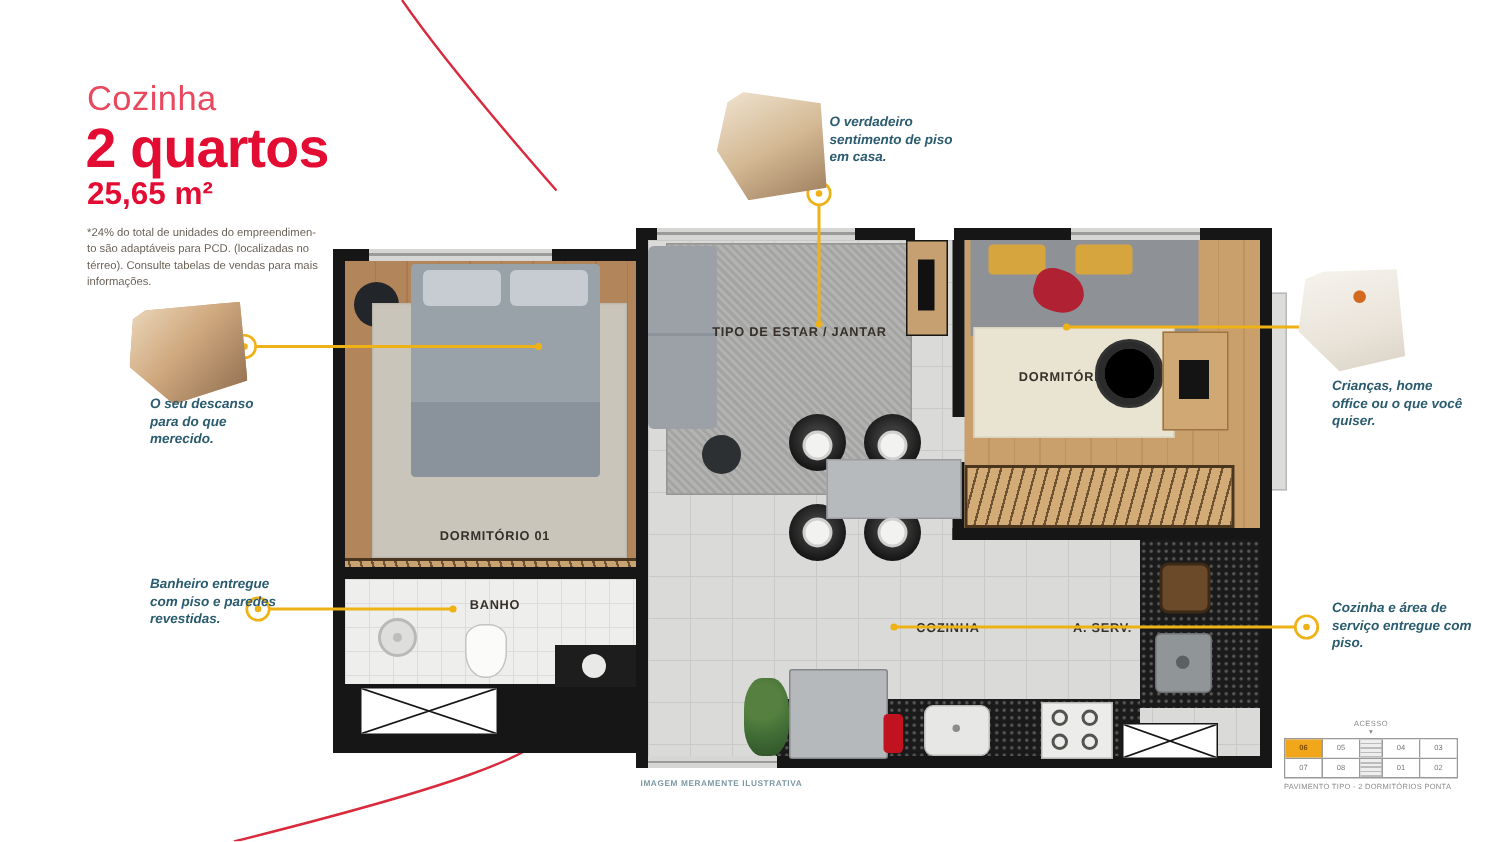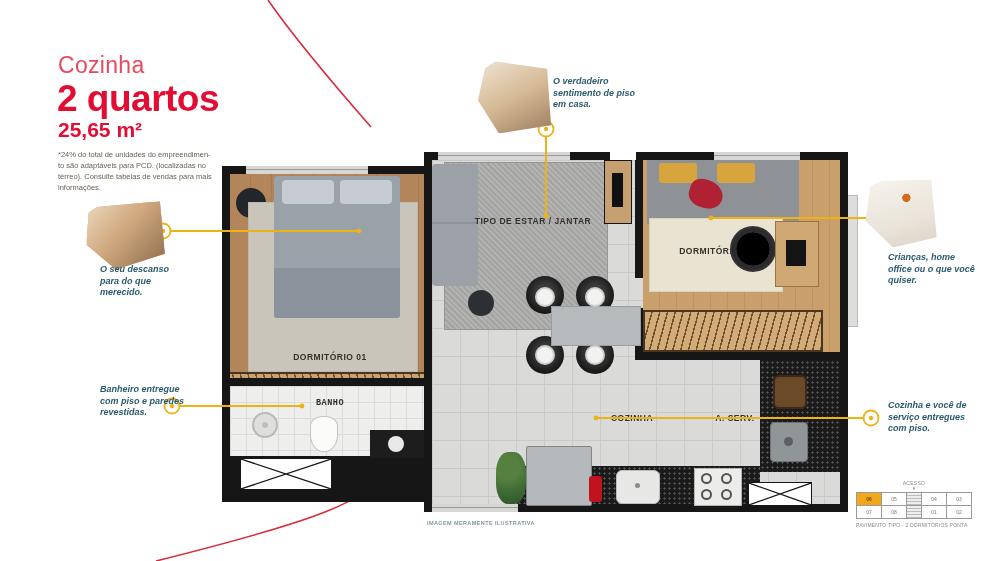--- a/index.html
+++ b/index.html
@@ -159,21 +159,21 @@
       </div>
       <div class="room-label" style="left:20px;top:178px;width:160px;">DORMITÓRIO 01</div>
       <div class="abs wardrobe1"></div>
     </div>
 
     <div class="blk blk-banho">
       <div class="abs banho-tile"></div>
       <div class="abs shower"></div>
       <div class="abs toilet"></div>
       <div class="abs vanity"></div>
-      <div class="room-label" style="left:50px;top:12px;width:100px;font-family:Liberation Mono, monospace;">BANHO</div>
+      <div class="room-label" style="left:50px;top:12px;width:100px;">BANHO</div>
       <div class="abs xbox xbox1">
         <svg viewBox="0 0 90 30" preserveAspectRatio="none">
             <path d="M0,0 L90,30 M90,0 L0,30" stroke="#161616" stroke-width="1.2"></path>
           </svg>
       </div>
     </div>
 
     <div class="blk blk-main">
 
       <div class="abs window" style="left:6px;top:-8px;width:132px;height:8px;"></div>
@@ -271,21 +271,21 @@
   <div class="abs callout-text" style="left:100px;top:264px;width:82px;z-index:6;">O seu descanso para do que merecido.</div>
 
   <div class="abs photo photo2" style="z-index:6;"></div>
   <div class="abs callout-text" style="left:553px;top:76px;width:92px;z-index:6;">O verdadeiro sentimento de piso em casa.</div>
 
   <div class="abs photo photo3" style="z-index:6;"></div>
   <div class="abs callout-text" style="left:888px;top:252px;width:92px;z-index:6;">Crianças, home office ou o que você quiser.</div>
 
   <div class="abs callout-text" style="left:100px;top:384px;width:95px;z-index:6;">Banheiro entregue com piso e paredes revestidas.</div>
 
-  <div class="abs callout-text" style="left:888px;top:400px;width:95px;z-index:6;">Cozinha e você de serviço entregues com piso.</div>
+  <div class="abs callout-text" style="left:888px;top:400px;width:95px;z-index:6;">Cozinha e área de serviço entregue com piso.</div>
 
   <div class="abs footnote">IMAGEM MERAMENTE ILUSTRATIVA</div>
 
   <div class="abs keyplan">
     <div class="kp-access">ACESSO</div>
     <span class="kp-arrow">▾</span>
     <div class="kp-strip">
       <div class="kp-row">
         <div class="kp-cell kp-hl">06</div>
         <div class="kp-cell">05</div>

